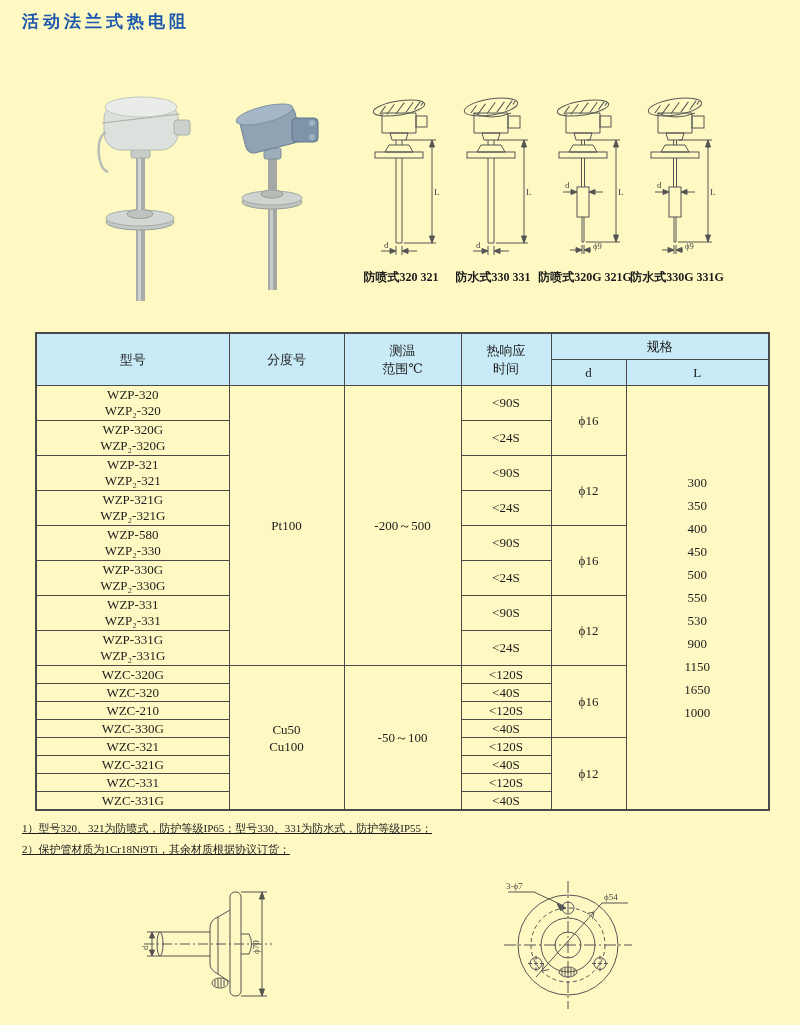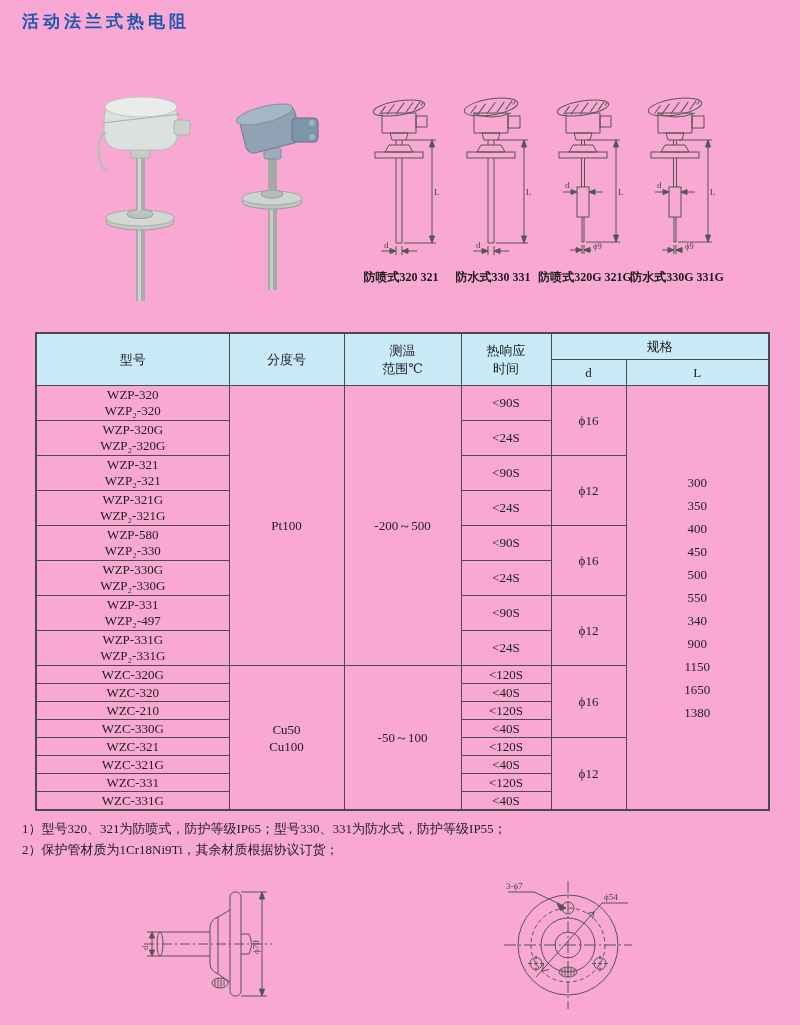--- a/index.html
+++ b/index.html
@@ -1,36 +1,36 @@
 <!DOCTYPE html>
 <html style="--title-blue: #1b57ad; --header-bg: #c9eaf7; --border-color: #4a4a4a;"><head>
 <meta charset="utf-8">
 <style>
   html,body{margin:0;padding:0;background:#fff;}
-  .page{position:relative;width:800px;height:1025px;background:#f9a8d4;overflow:hidden;
+  .page{position:relative;width:800px;height:1025px;background:#fef9c3;overflow:hidden;
         font-family:"Liberation Serif","DejaVu Serif",serif;color:#222;}
   .title{position:absolute;left:22px;top:10px;font-size:17px;font-weight:bold;
          color:var(--title-blue,#1b57ad);letter-spacing:4px;
          font-family:"Liberation Sans","DejaVu Sans",sans-serif;}
   .photos{position:absolute;left:86px;top:94px;display:flex;gap:10px;align-items:flex-start;}
   .figs{position:absolute;left:356px;top:95px;display:flex;gap:2px;}
   .fig{width:90px;display:flex;flex-direction:column;align-items:center;}
   .fig-caption{font-size:12px;font-weight:bold;margin-top:2px;white-space:nowrap;color:#1a1a1a;}
   .tablewrap{position:absolute;left:35px;top:332px;}
   table{border-collapse:collapse;table-layout:fixed;width:733px;font-size:13px;
         border:2px solid var(--border-color,#4a4a4a);}
   td,th{border:1px solid var(--border-color,#4a4a4a);text-align:center;vertical-align:middle;
         padding:0;font-weight:normal;color:#1c1c1c;}
   thead th{background:var(--header-bg,#c9eaf7);height:25px;}
   tr.r2 td{height:34px;}
   tr.r1 td{height:17px;}
   .model2 div{line-height:16px;}
   .grad2 div{line-height:17px;}
   .lstack div{line-height:23px;}
-  .notes{position:absolute;left:22px;top:818px;font-size:13px;line-height:21px;color:#1c1c1c;}
+  .notes{position:absolute;left:22px;top:818px;font-size:11px;line-height:21px;color:#1c1c1c;text-decoration:underline;}
   .bfig-left{position:absolute;left:132px;top:872px;}
   .bfig-right{position:absolute;left:478px;top:856px;}
   svg text{font-family:"Liberation Serif","DejaVu Serif",serif;}
 </style>
 </head>
 <body>
 
 <div class="page">
 
   <div class="title">活动法兰式热电阻</div>
@@ -270,25 +270,25 @@
           <td>&lt;90S</td>
           <td rowspan="2">ϕ16</td>
           <td rowspan="16" class="lcell">
             <div class="lstack">
               <div>300</div>
                 <div>350</div>
               <div>400</div>
                 <div>450</div>
               <div>500</div>
                 <div>550</div>
-              <div>340</div>
+              <div>530</div>
                 <div>900</div>
               <div>1150</div>
                 <div>1650</div>
-              <div>1380</div>
+              <div>1000</div>
             </div>
           </td>
         </tr>
         <tr class="r2">
           <td class="model2">
               <div>WZP-320G</div>
               <div>WZP₂-320G</div>
             </td>
           <td>&lt;24S</td>
         </tr>
@@ -318,21 +318,21 @@
         <tr class="r2">
           <td class="model2">
               <div>WZP-330G</div>
               <div>WZP₂-330G</div>
             </td>
           <td>&lt;24S</td>
         </tr>
         <tr class="r2">
           <td class="model2">
               <div>WZP-331</div>
-              <div>WZP₂-497</div>
+              <div>WZP₂-331</div>
             </td>
           <td>&lt;90S</td>
           <td rowspan="2">ϕ12</td>
         </tr>
         <tr class="r2">
           <td class="model2">
               <div>WZP-331G</div>
               <div>WZP₂-331G</div>
             </td>
           <td>&lt;24S</td>

